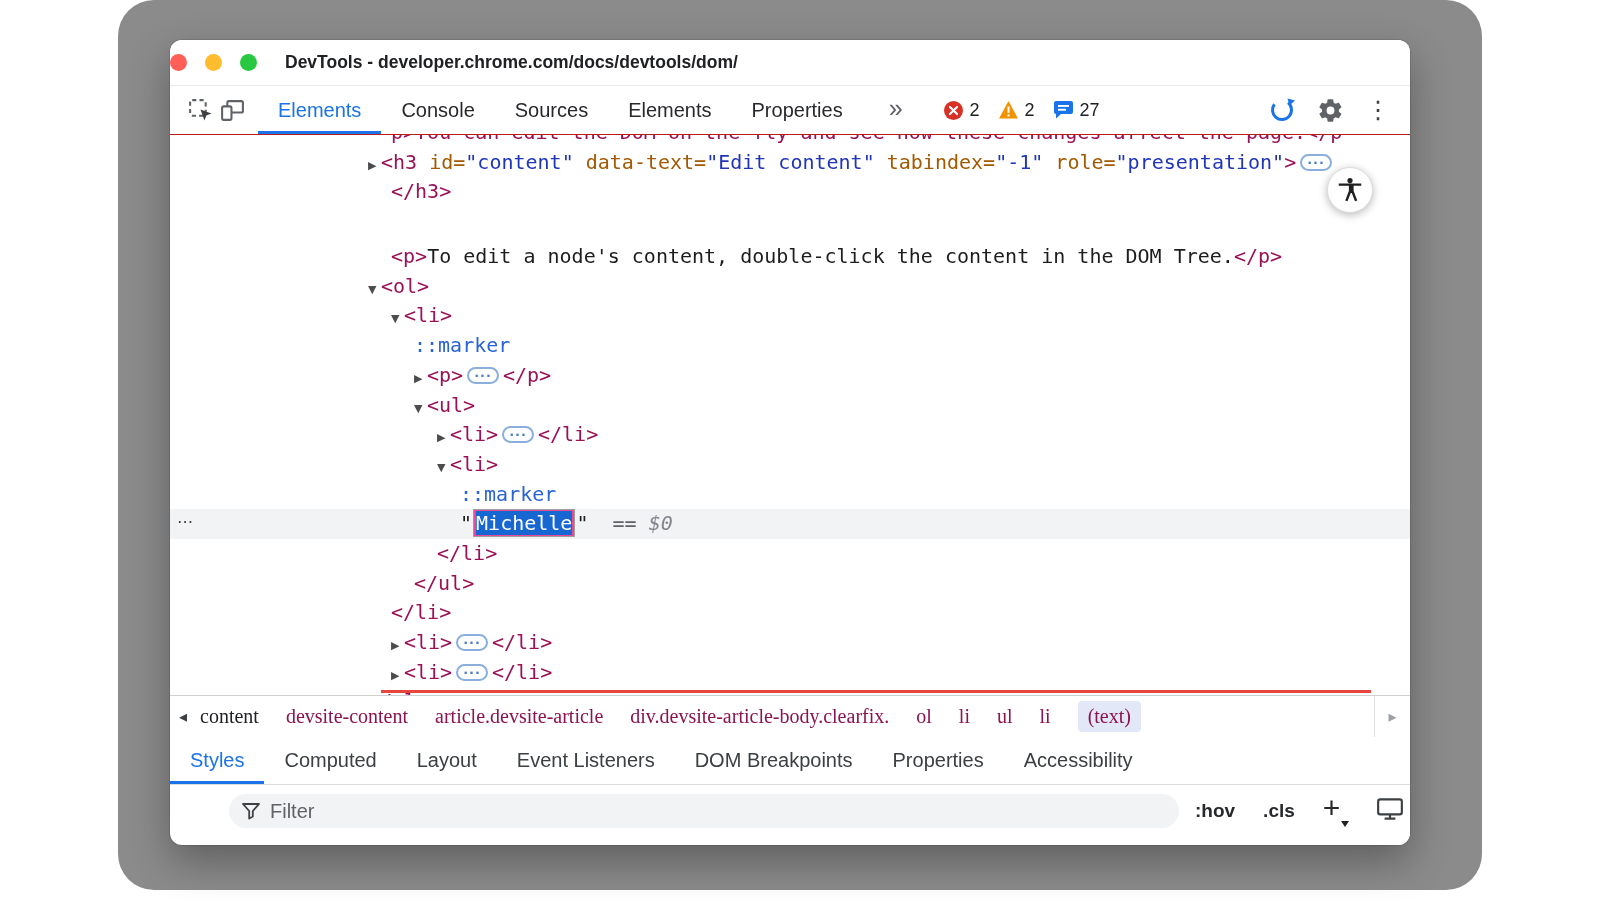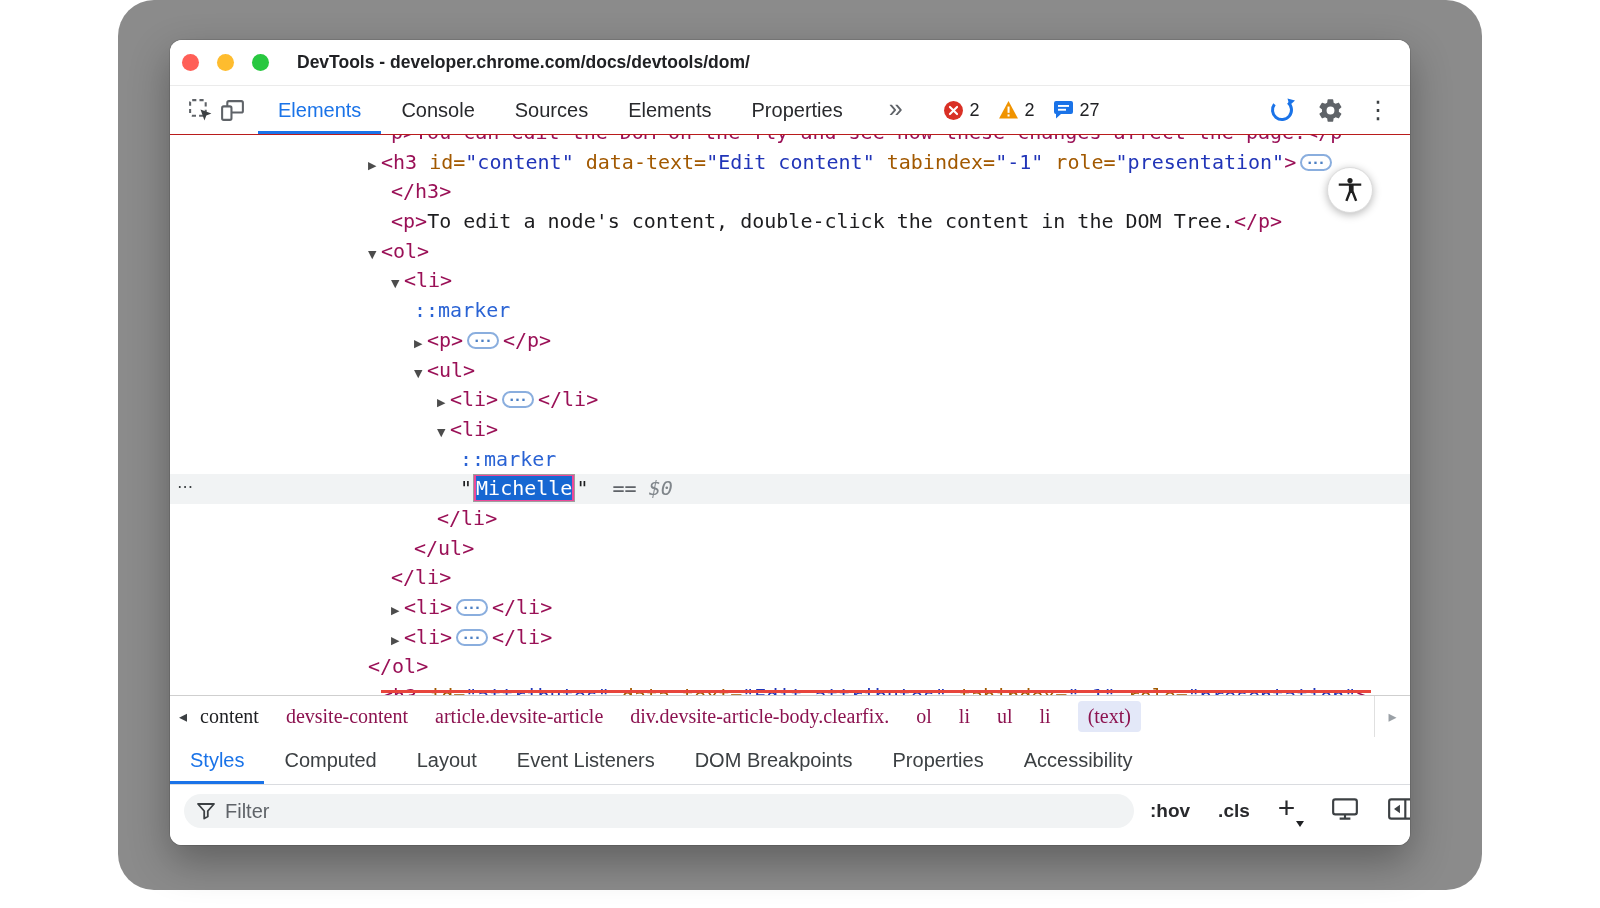--- a/index.html
+++ b/index.html
@@ -8,21 +8,21 @@
 
   .backdrop { position:absolute; left:118px; top:0; width:1364px; height:890px;
               background:var(--backdrop_gray,#8b8b8b); border-radius:36px; }
 
   .devtools { position:absolute; left:170px; top:40px; width:1240px; height:805px;
               background:#fff; border-radius:12px; overflow:hidden;
               box-shadow:0 16px 40px rgba(0,0,0,.32), 0 0 0 1px rgba(0,0,0,.10);
               display:flex; flex-direction:column; }
 
   
-  .titlebar { flex:0 0 46px; display:flex; align-items:center; padding-left:12px;
+  .titlebar { flex:0 0 46px; display:flex; align-items:center; 
               border-bottom:1px solid #ebebeb; background:#fff; }
   .dot { width:17px; height:17px; border-radius:50%; margin-right:18px; flex:0 0 auto; }
   .dot.red { background:#ff5f57; } .dot.yellow { background:#febc2e; } .dot.green { background:#28c840; }
   .title { margin-left:10px; font-size:17.5px; font-weight:600; color:#202124; }
 
   
   .toolbar { flex:0 0 48px; display:flex; align-items:center; border-bottom:1px solid #b91c1c;
              padding:0 16px 0 14px; }
   .tool-btn { width:32px; height:32px; display:flex; align-items:center; justify-content:center; }
   .ptabs { display:flex; height:48px; margin-left:10px; }
@@ -78,21 +78,21 @@
   .crumb.dark { color:#202124; }
   .crumb.selected { background:var(--crumb_selected_bg,#e3e8f8); padding:4px 10px; border-radius:4px; }
 
   
   .stabs { flex:0 0 48px; display:flex; align-items:stretch; border-bottom:1px solid #dadce0; }
   .stab { padding:3px 20px 0 20px; display:flex; align-items:center; font-size:20px; color:#3c4043;
           border-bottom:3px solid transparent; white-space:nowrap; }
   .stab.active { color:var(--accent_blue,#1a73e8); border-bottom-color:var(--accent_blue,#1a73e8); }
 
   
-  .filterbar { flex:0 0 60px; display:flex; align-items:center; padding:0 18px 8px 14px; background:#fff; }
+  .filterbar { flex:0 0 60px; display:flex; align-items:center; padding:0 18px 8px 14px; background:#fff;margin-left:45px; }
   .filter-pill { flex:0 0 auto; width:950px; height:34px; background:#f1f3f4; border-radius:17px;
                  display:flex; align-items:center; padding:0 12px; gap:9px; }
   .filter-pill input { flex:1; border:none; outline:none; background:transparent; font-size:20px;
                        color:#202124; font-family:"Liberation Sans", sans-serif; }
   .filter-pill input::placeholder { color:#5f6368; }
   .fb-actions { display:flex; align-items:center; gap:28px; margin-left:16px; }
   .fb-btn { font-size:19px; font-weight:600; color:#28292c; white-space:nowrap; }
   .fb-plus { font-size:30px; font-weight:400; color:#28292c; line-height:1; position:relative; top:-3px; }
   .plus-caret { display:inline-block; width:0; height:0; border-left:4px solid transparent;
                 border-right:4px solid transparent; border-top:6px solid #202124;
@@ -178,21 +178,21 @@
         <span class="kebab">⋮</span>
       </div>
     </div>
   </div>
 
   <div class="tree">
     <div class="red-line"></div>
   <div class="trow clip-top" style="padding-left: 221px;"><span class="seg-cliptext">p&gt;You can edit the DOM on the fly and see how these changes affect the page.&lt;/p</span></div>
       <div class="trow" style="padding-left: 198px;"><span class="arrow">▶</span><span class="seg-tag">&lt;h3</span><span class="seg-attr"> id=</span><span class="seg-val">"content"</span><span class="seg-attr"> data-text=</span><span class="seg-val">"Edit content"</span><span class="seg-attr"> tabindex=</span><span class="seg-val">"-1"</span><span class="seg-attr"> role=</span><span class="seg-val">"presentation"</span><span class="seg-tag">&gt;</span><span class="pill">···</span></div>
       <div class="trow" style="padding-left: 221px;"><span class="seg-tag">&lt;/h3&gt;</span></div>
-      <div class="trow" style="padding-left: 221px;"><span class="seg-tag">&lt;p&gt;</span><span class="seg-text">To edit a node's content, double-click the content in the DOM Tree.</span><span class="seg-tag">&lt;/p&gt;</span></div>
+      <div class="trow" style="padding-left: 221px; margin-top: 35px;"><span class="seg-tag">&lt;p&gt;</span><span class="seg-text">To edit a node's content, double-click the content in the DOM Tree.</span><span class="seg-tag">&lt;/p&gt;</span></div>
       <div class="trow" style="padding-left: 198px;"><span class="arrow">▼</span><span class="seg-tag">&lt;ol&gt;</span></div>
       <div class="trow" style="padding-left: 221px;"><span class="arrow">▼</span><span class="seg-tag">&lt;li&gt;</span></div>
       <div class="trow" style="padding-left: 244px;"><span class="seg-pseudo">::marker</span></div>
       <div class="trow" style="padding-left: 244px;"><span class="arrow">▶</span><span class="seg-tag">&lt;p&gt;</span><span class="pill">···</span><span class="seg-tag">&lt;/p&gt;</span></div>
       <div class="trow" style="padding-left: 244px;"><span class="arrow">▼</span><span class="seg-tag">&lt;ul&gt;</span></div>
       <div class="trow" style="padding-left: 267px;"><span class="arrow">▶</span><span class="seg-tag">&lt;li&gt;</span><span class="pill">···</span><span class="seg-tag">&lt;/li&gt;</span></div>
       <div class="trow" style="padding-left: 267px;"><span class="arrow">▼</span><span class="seg-tag">&lt;li&gt;</span></div>
       <div class="trow" style="padding-left: 290px;"><span class="seg-pseudo">::marker</span></div>
       <div class="trow sel" style="padding-left: 290px;"><span class="gutter-dots">⋯</span><span class="seg-text">"</span><span class="editbox"><span class="editsel">Michelle</span></span><span class="seg-text">"</span><span class="seg-eq">  == </span><span class="seg-dollar">$0</span></div>
       <div class="trow" style="padding-left: 267px;"><span class="seg-tag">&lt;/li&gt;</span></div>

